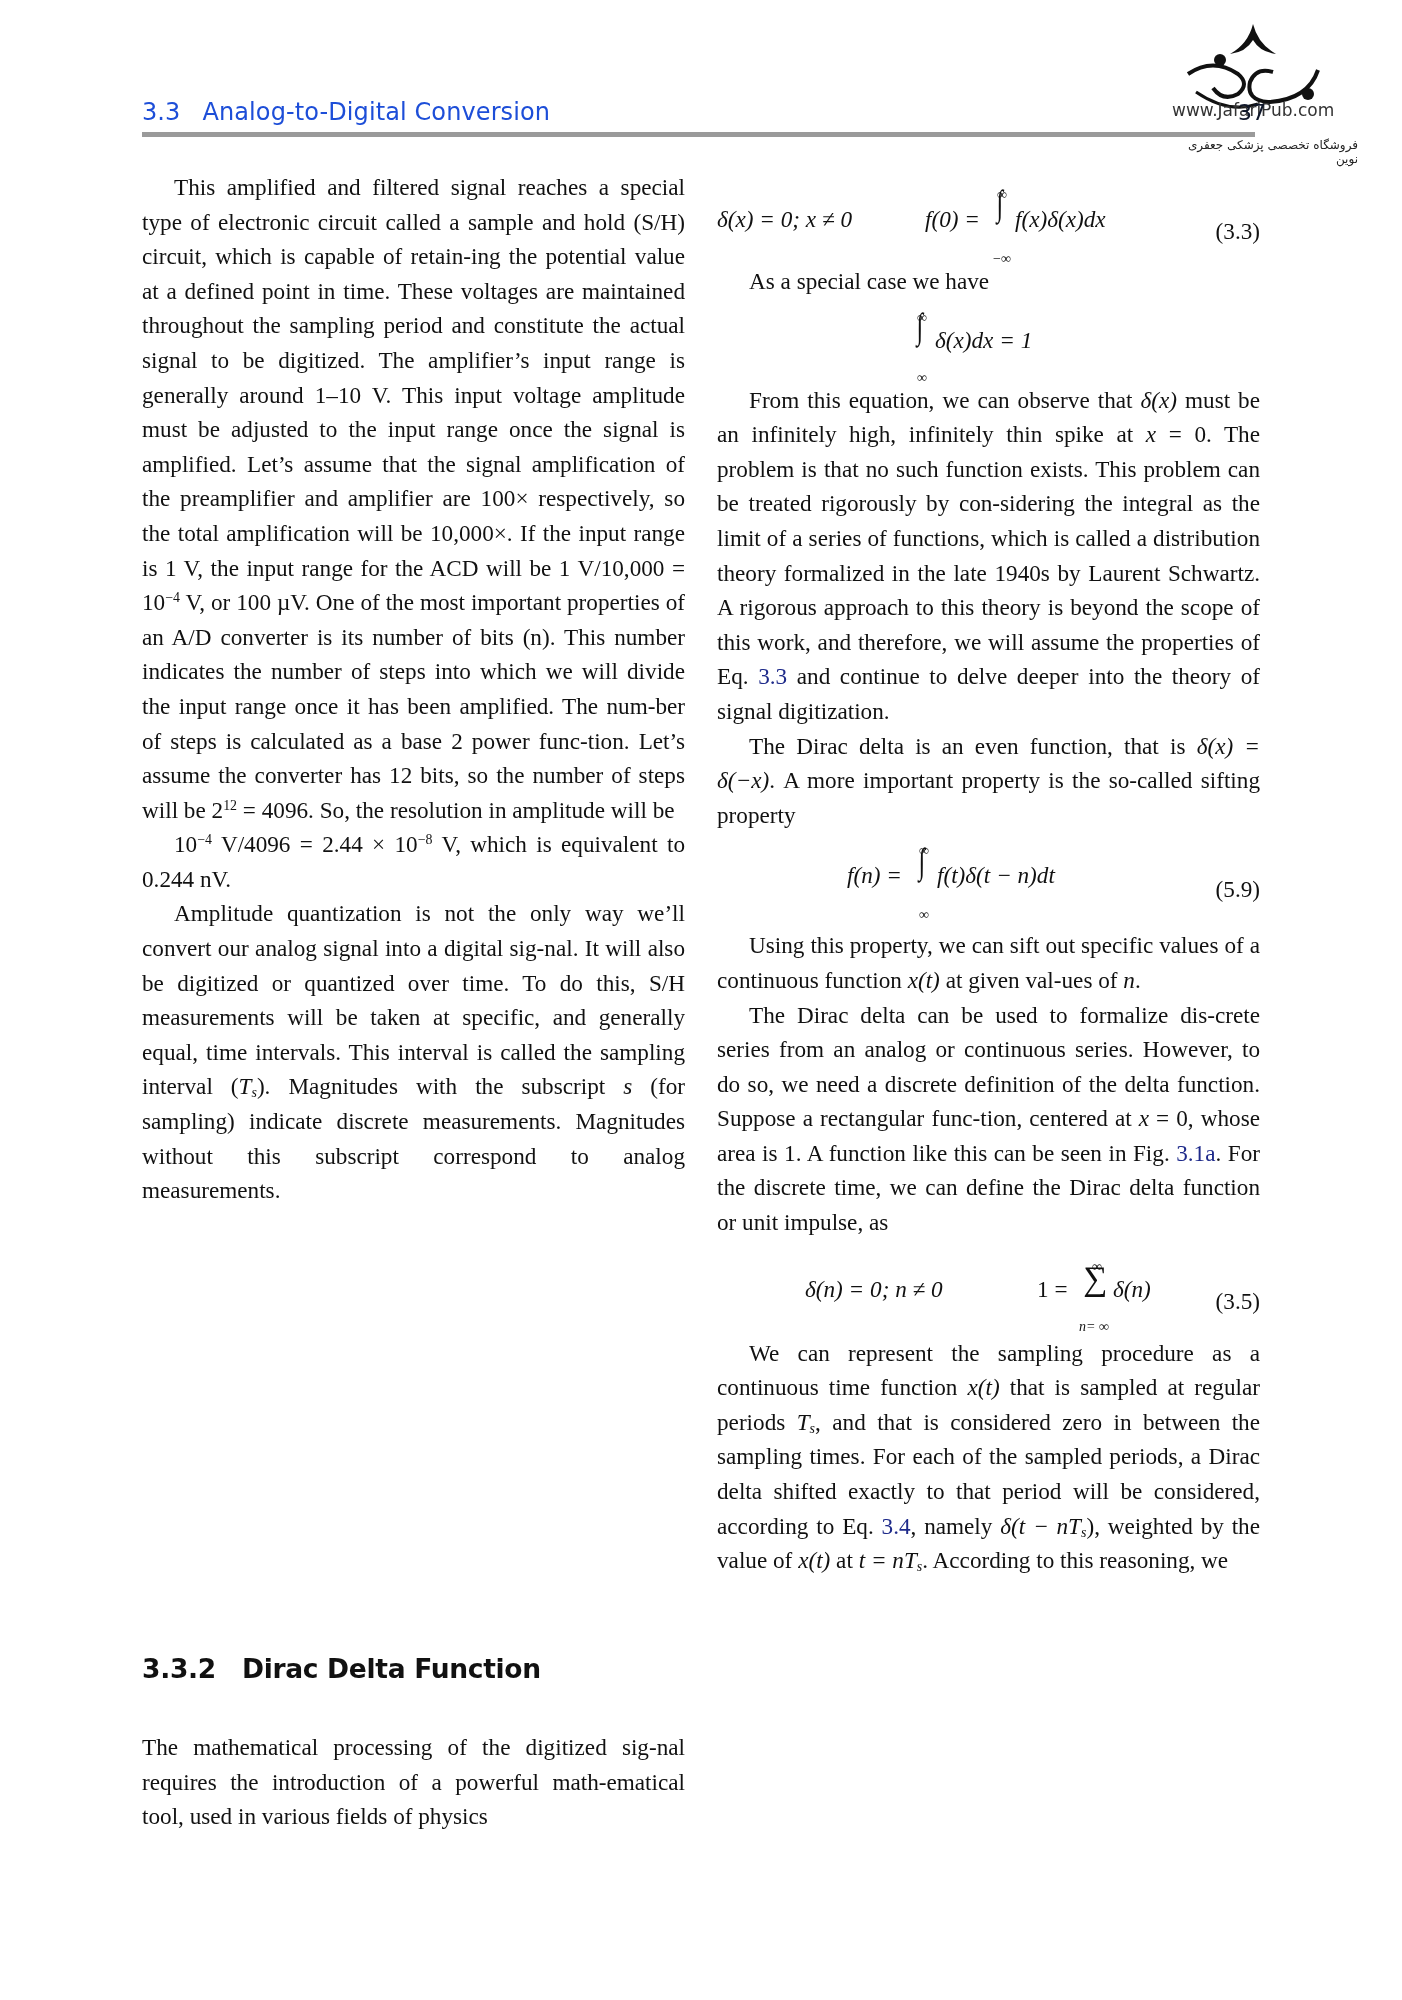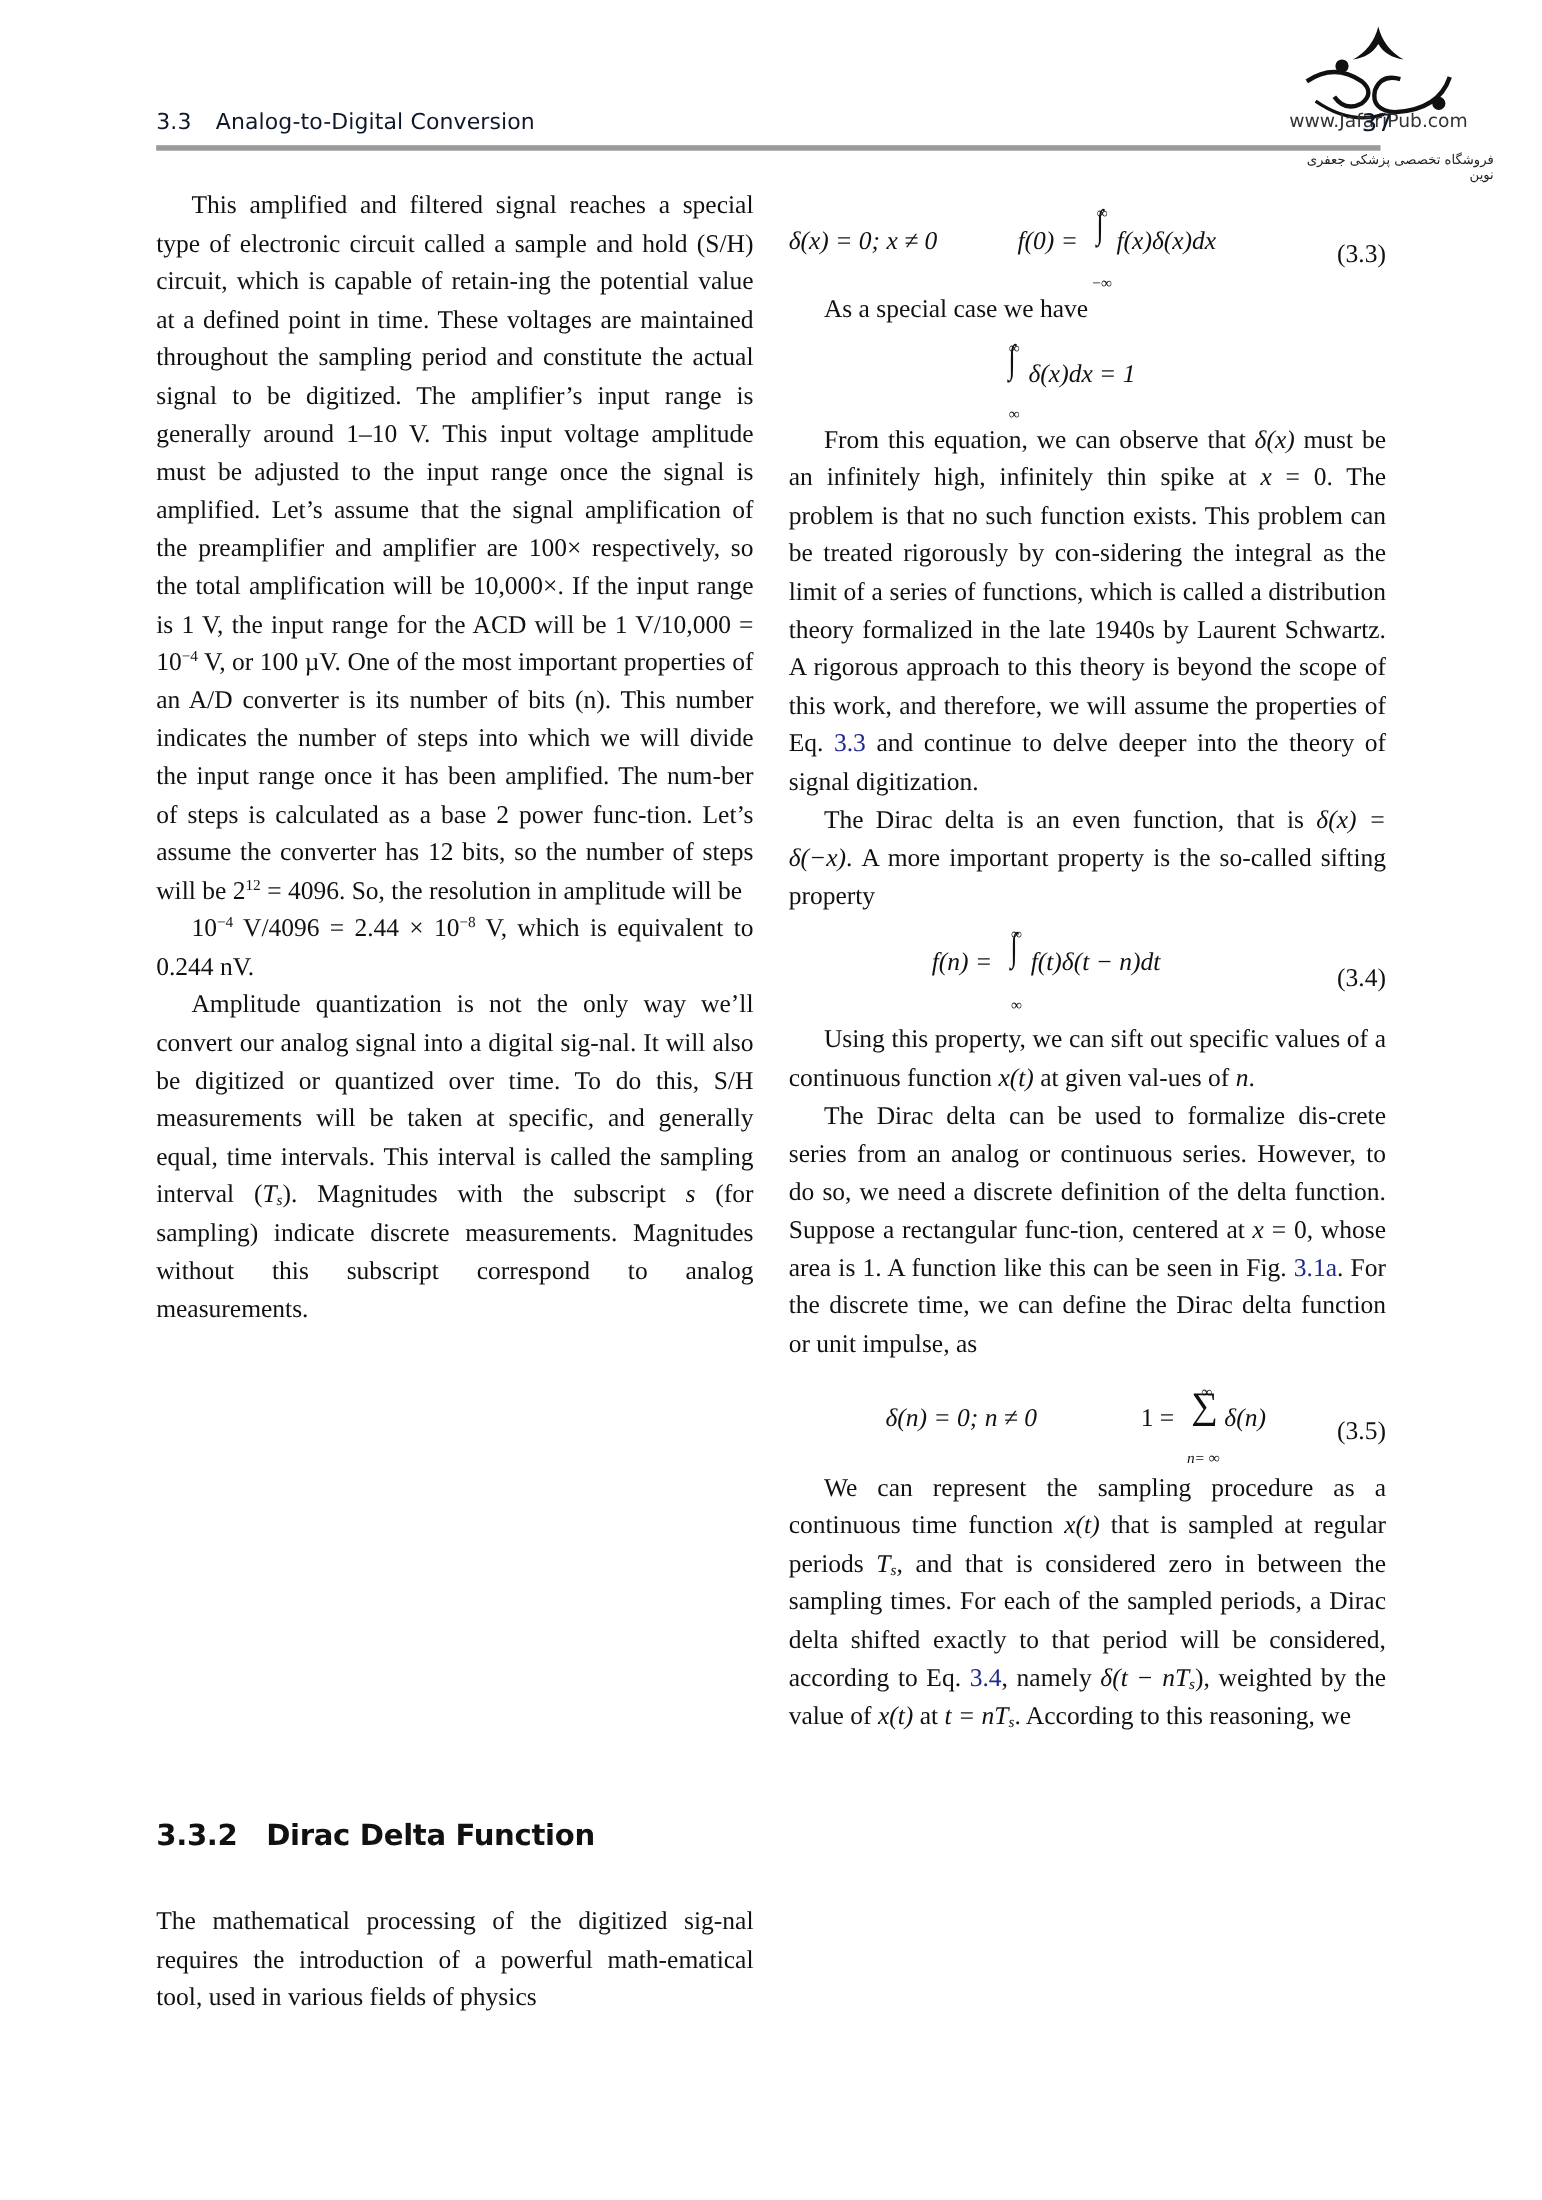--- a/index.html
+++ b/index.html
@@ -1,19 +1,19 @@
 <!DOCTYPE html>
 <html><head>
 <meta charset="utf-8">
 <style>
   html, body { margin:0; padding:0; background:#ffffff; }
   body { width:1402px; height:2000px; position:relative; overflow:hidden; color:#111; }
   .serif { font-family:"Liberation Serif", "DejaVu Serif", serif; }
   .sans { font-family:"DejaVu Sans", "Liberation Sans", sans-serif; }
-  #running-head { position:absolute; left:142px; top:98px; font-size:20px; color:#0f172a; letter-spacing:0.1px; }
+  #running-head { position:absolute; left:142px; top:98px; font-size:24px; color:#1d4ed8; letter-spacing:0.1px; }
   #running-head .num { margin-right:22px; }
   #head-rule { position:absolute; left:142px; top:132px; width:1113px; height:5px; background:#9a9a9a; }
   #page-number { position:absolute; left:1238px; top:100px; font-size:22px; color:#0f172a; }
   #logo { position:absolute; left:1168px; top:22px; width:170px; height:105px; }
   #logo-url { position:absolute; left:1172px; top:100px; font-size:17px; color:#333; }
   #logo-fa { position:absolute; left:1178px; top:138px; font-size:12px; color:#222; direction:rtl; width:180px; text-align:right; font-family:"DejaVu Sans", sans-serif; }
 
   .col { position:absolute; top:170px; width:543px; font-size:23.2px; line-height:34.6px; }
   #col-left { left:142px; }
   #col-right { left:717px; }
@@ -89,21 +89,21 @@
   <p class="p indent"><span>From this equation, we can observe that </span><i>δ(x)</i><span> must be an infinitely high, infinitely thin spike at </span><i>x</i><span> = 0. The problem is that no such function exists. This problem can be treated rigorously by con-sidering the integral as the limit of a series of functions, which is called a distribution theory formalized in the late 1940s by Laurent Schwartz. A rigorous approach to this theory is beyond the scope of this work, and therefore, we will assume the properties of Eq. </span><span class="link">3.3</span><span> and continue to delve deeper into the theory of signal digitization.</span></p>
 
   <p class="p indent"><span>The Dirac delta is an even function, that is </span><i>δ(x) = δ(−x)</i><span>. A more important property is the so-called sifting property</span></p>
 
   <div class="eq" style="height:96px;">
     <span style="position:absolute; left:130px; top:26px;">f(n) =</span>
     <span style="position:absolute; left:200px; top:12px; font-style:normal; font-size:36px; transform:scaleX(0.65);">∫</span>
     <span class="up-l" style="left:202px; top:2px;">∞</span>
     <span class="up-l" style="left:202px; top:66px;">∞</span>
     <span style="position:absolute; left:220px; top:26px;">f(t)δ(t − n)dt</span>
-    <span class="eq-num" style="top:40px;">(3.4)</span>
+    <span class="eq-num" style="top:40px;">(5.9)</span>
   </div>
 
   <p class="p indent"><span>Using this property, we can sift out specific values of a continuous function </span><i>x(t)</i><span> at given val-ues of </span><i>n</i><span>.</span></p>
 
   <p class="p indent"><span>The Dirac delta can be used to formalize dis-crete series from an analog or continuous series. However, to do so, we need a discrete definition of the delta function. Suppose a rectangular func-tion, centered at </span><i>x</i><span> = 0, whose area is 1. A function like this can be seen in Fig. </span><span class="link">3.1a</span><span>. For the discrete time, we can define the Dirac delta function or unit impulse, as</span></p>
 
   <div class="eq" style="height:96px;">
     <span style="position:absolute; left:88px; top:32px;">δ(n) = 0; n ≠ 0</span>
     <span style="position:absolute; left:320px; top:32px; font-style:normal;">1 =</span>
     <span style="position:absolute; left:366px; top:22px; font-style:normal; font-size:34px;">∑</span>

